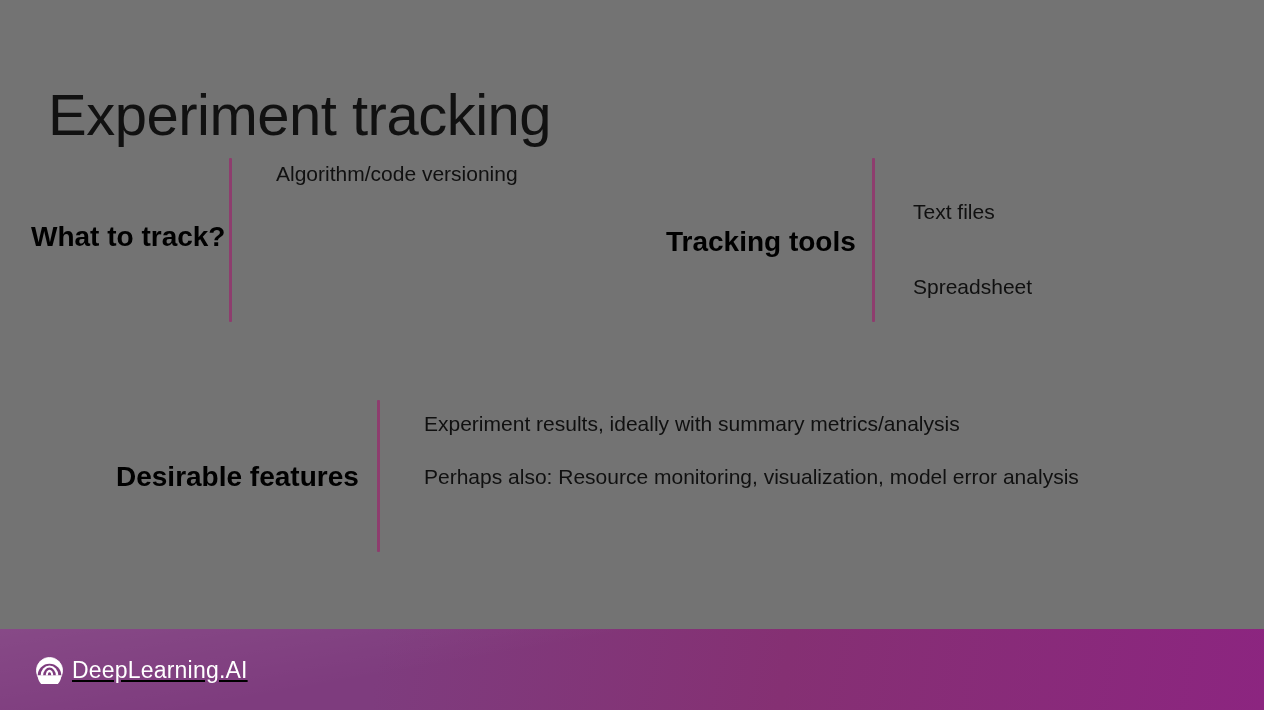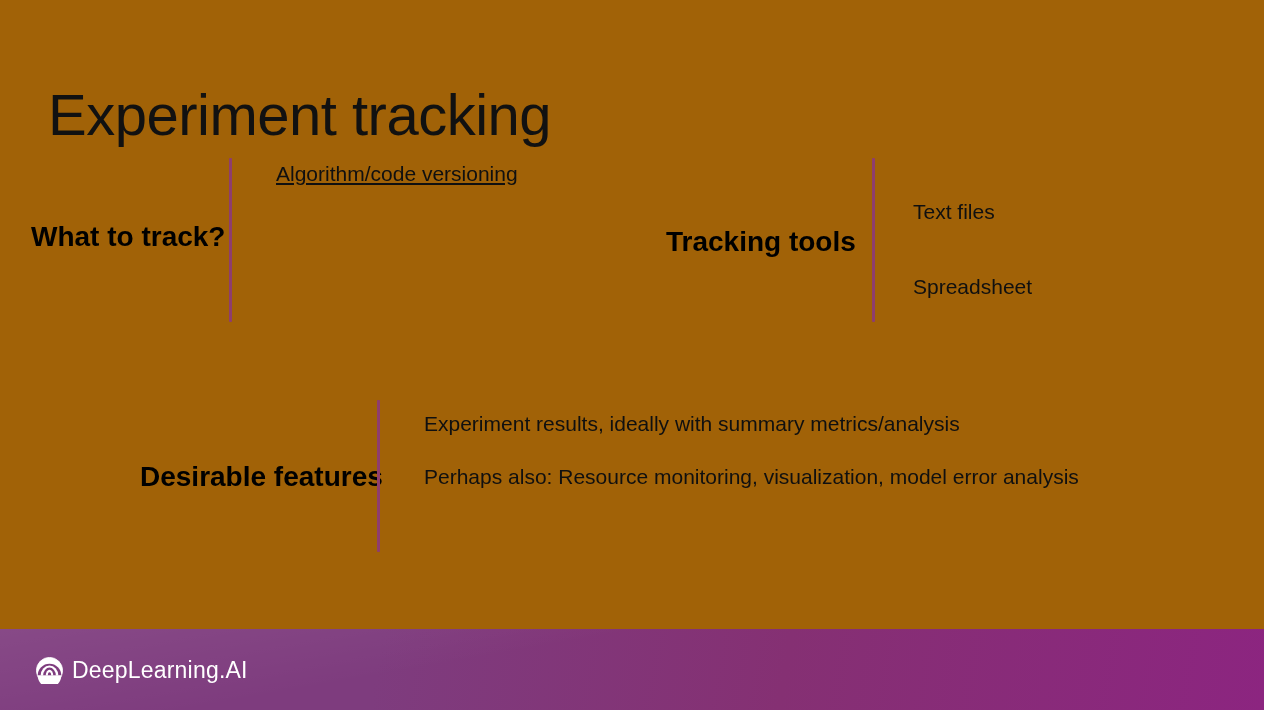--- a/index.html
+++ b/index.html
@@ -10,21 +10,21 @@
   }
   body {
     font-family: "Liberation Sans", "DejaVu Sans", sans-serif;
     -webkit-font-smoothing: antialiased;
   }
 
   #slide {
     position: relative;
     width: 1264px;
     height: 710px;
-    background: #a16207;
+    background: #737373;
     overflow: hidden;
   }
 
   
   .slide-title {
     position: absolute;
     left: 48px;
     top: 44px;
     font-size: 58px;
     font-weight: 300;
@@ -62,30 +62,30 @@
     font-weight: 400;
     color: #101010;
     white-space: nowrap;
     line-height: 1;
   }
 
   
   #grp-track .section-heading { left: 31px;  top: 223px; }
   #grp-track .divider-rule    { left: 229px; top: 158px; height: 164px; }
   #grp-track .item-list       { left: 276px; top: 163px; }
-  #grp-track .item-list li    { height: 46.4px; text-decoration: underline; }
+  #grp-track .item-list li    { height: 46.4px; }
 
   
   #grp-tools .section-heading { left: 666px; top: 228px; }
   #grp-tools .divider-rule    { left: 872px; top: 158px; height: 164px; }
   #grp-tools .item-list       { left: 913px; top: 179px; }
   #grp-tools .item-list li    { height: 53px; margin-top: 22px; }
 
   
-  #grp-features .section-heading { left: 140px; top: 463px; }
+  #grp-features .section-heading { left: 116px; top: 463px; }
   #grp-features .divider-rule    { left: 377px; top: 400px; height: 152px; }
   #grp-features .item-list       { left: 424px; top: 413px; }
   #grp-features .item-list li    { height: 53px; }
 
   
   .footer-band {
     position: absolute;
     left: 0;
     right: 0;
     top: 629px;
@@ -108,20 +108,21 @@
     pointer-events: none;
   }
 
   .brand {
     position: absolute;
     left: 36px;
     top: 657px;
     display: flex;
     align-items: center;
     gap: 9px;
+    text-decoration: underline;
   }
   .brand-mark {
     width: 27px;
     height: 27px;
     display: block;
     flex: 0 0 auto;
   }
   .brand-text {
     font-size: 23px;
     font-weight: 500;

